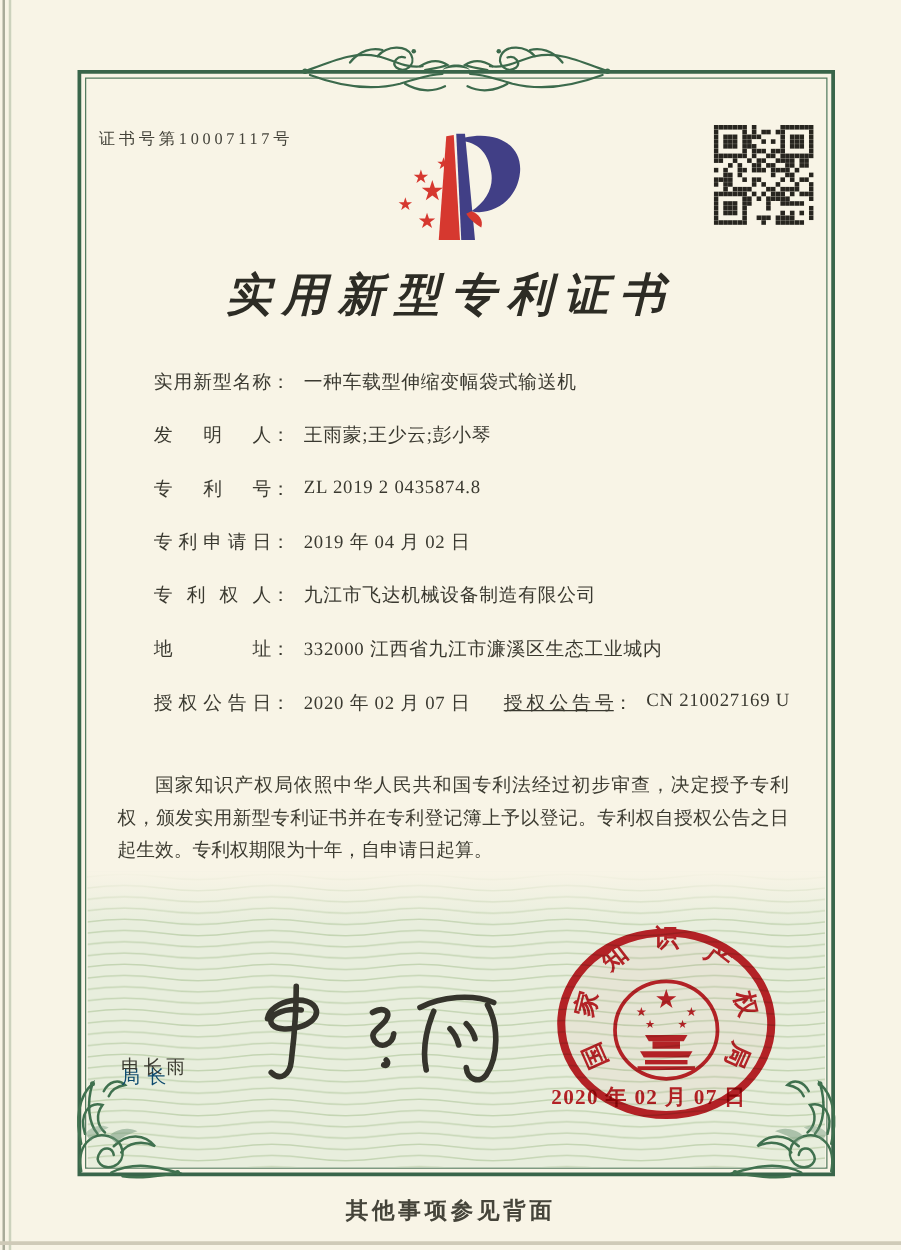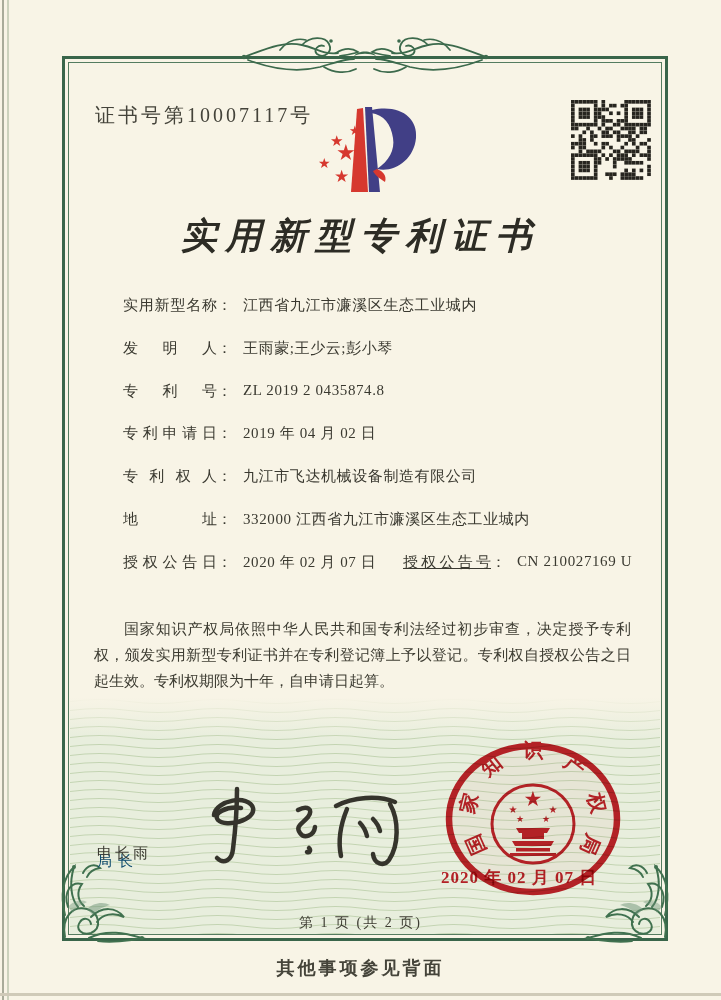--- a/index.html
+++ b/index.html
@@ -20,21 +20,21 @@
   
   .band { position:absolute; left:70px; top:697px; width:590px; height:237px; }
   .band-fade { position:absolute; left:70px; top:697px; width:590px; height:42px;
     background:linear-gradient(#f8f4e6, rgba(248,244,230,0)); }
 
   .ornament-top { position:absolute; left:240px; top:28px; width:250px; height:58px; }
   .corner { position:absolute; width:125px; height:102px; }
   .corner-bl { left:53px; top:845px; }
   .corner-br { left:552px; top:845px; transform:scaleX(-1); }
 
-  .cert-no { position:absolute; left:95px; top:102px; font-size:20px; letter-spacing:3px; color:#44433a; }
+  .cert-no { position:absolute; left:79px; top:102px; font-size:13px; letter-spacing:3px; color:#44433a; }
 
   .logo { position:absolute; left:294px; top:101px; width:134px; height:100px; }
   .qr { position:absolute; left:571px; top:100px; width:80px; height:80px; }
 
   .title { position:absolute; left:0; top:212px; width:100%; text-align:center;
     font-size:36px; font-weight:700; letter-spacing:9px; color:#2d2c25;font-style:italic; }
 
   .fields { position:absolute; left:94px; top:296px; width:545px; font-size:15px; color:#3a3930; }
   .frow { display:flex; align-items:flex-start; height:42.8px;margin-left:29px; }
   .flabel { flex:none; width:94px; text-align:justify; text-align-last:justify; }
@@ -390,21 +390,21 @@
       <rect x="19.05" y="76.19" width="3.66" height="3.66" fill="#27251f"></rect>
       <rect x="22.86" y="76.19" width="3.66" height="3.66" fill="#27251f"></rect>
     </svg>
 
   <div class="title">实用新型专利证书</div>
 
   <div class="fields">
     <div class="frow">
       <span class="flabel">实用新型名称</span>
         <span class="fcolon">：</span>
-      <span class="fvalue">江西省九江市濂溪区生态工业城内</span>
+      <span class="fvalue">一种车载型伸缩变幅袋式输送机</span>
     </div>
     <div class="frow">
       <span class="flabel">发明人</span>
         <span class="fcolon">：</span>
       <span class="fvalue">王雨蒙;王少云;彭小琴</span>
     </div>
     <div class="frow">
       <span class="flabel">专利号</span>
         <span class="fcolon">：</span>
       <span class="fvalue">ZL 2019 2 0435874.8</span>
@@ -474,16 +474,15 @@
     <span class="seal-ring-char sc0">国</span>
     <span class="seal-ring-char sc1">家</span>
     <span class="seal-ring-char sc2">知</span>
     <span class="seal-ring-char sc3">识</span>
     <span class="seal-ring-char sc4">产</span>
     <span class="seal-ring-char sc5">权</span>
     <span class="seal-ring-char sc6">局</span>
   </div>
   <div class="seal-date">2020 年 02 月 07 日</div>
 
-  <div class="page-info">第 1 页 (共 2 页)</div>
   <div class="back-note">其他事项参见背面</div>
 
 </div>
 
 </body></html>

